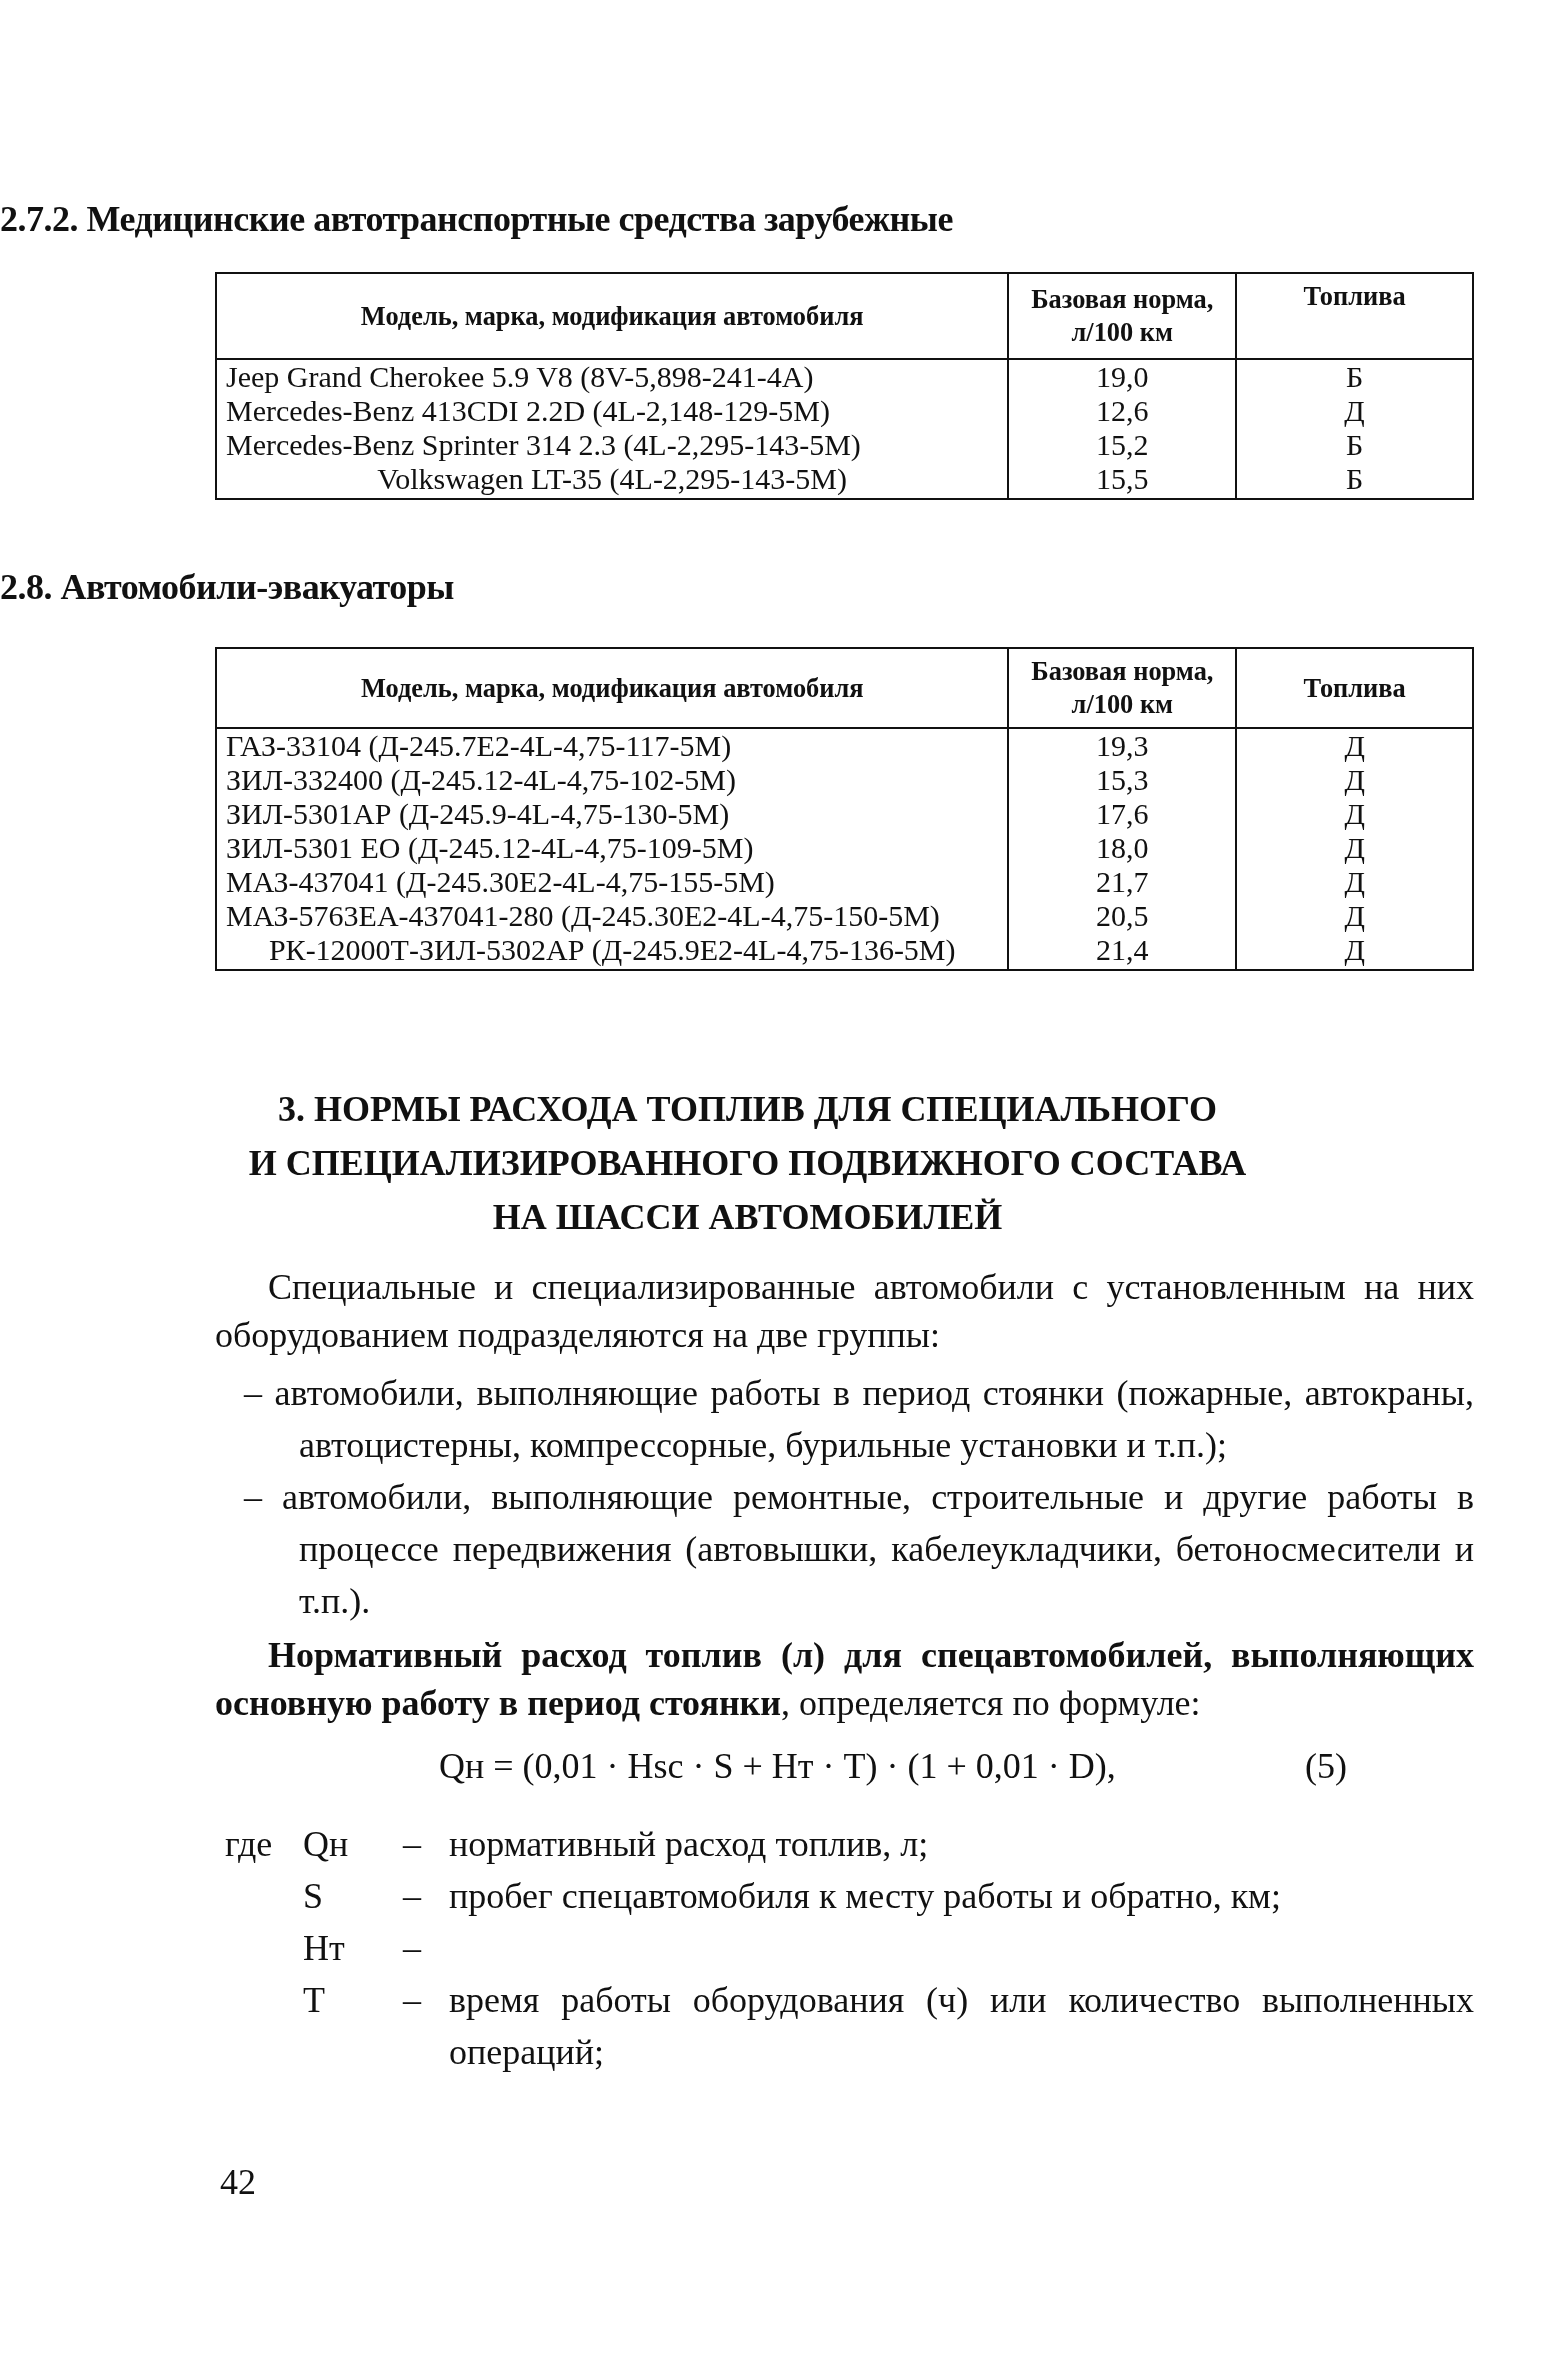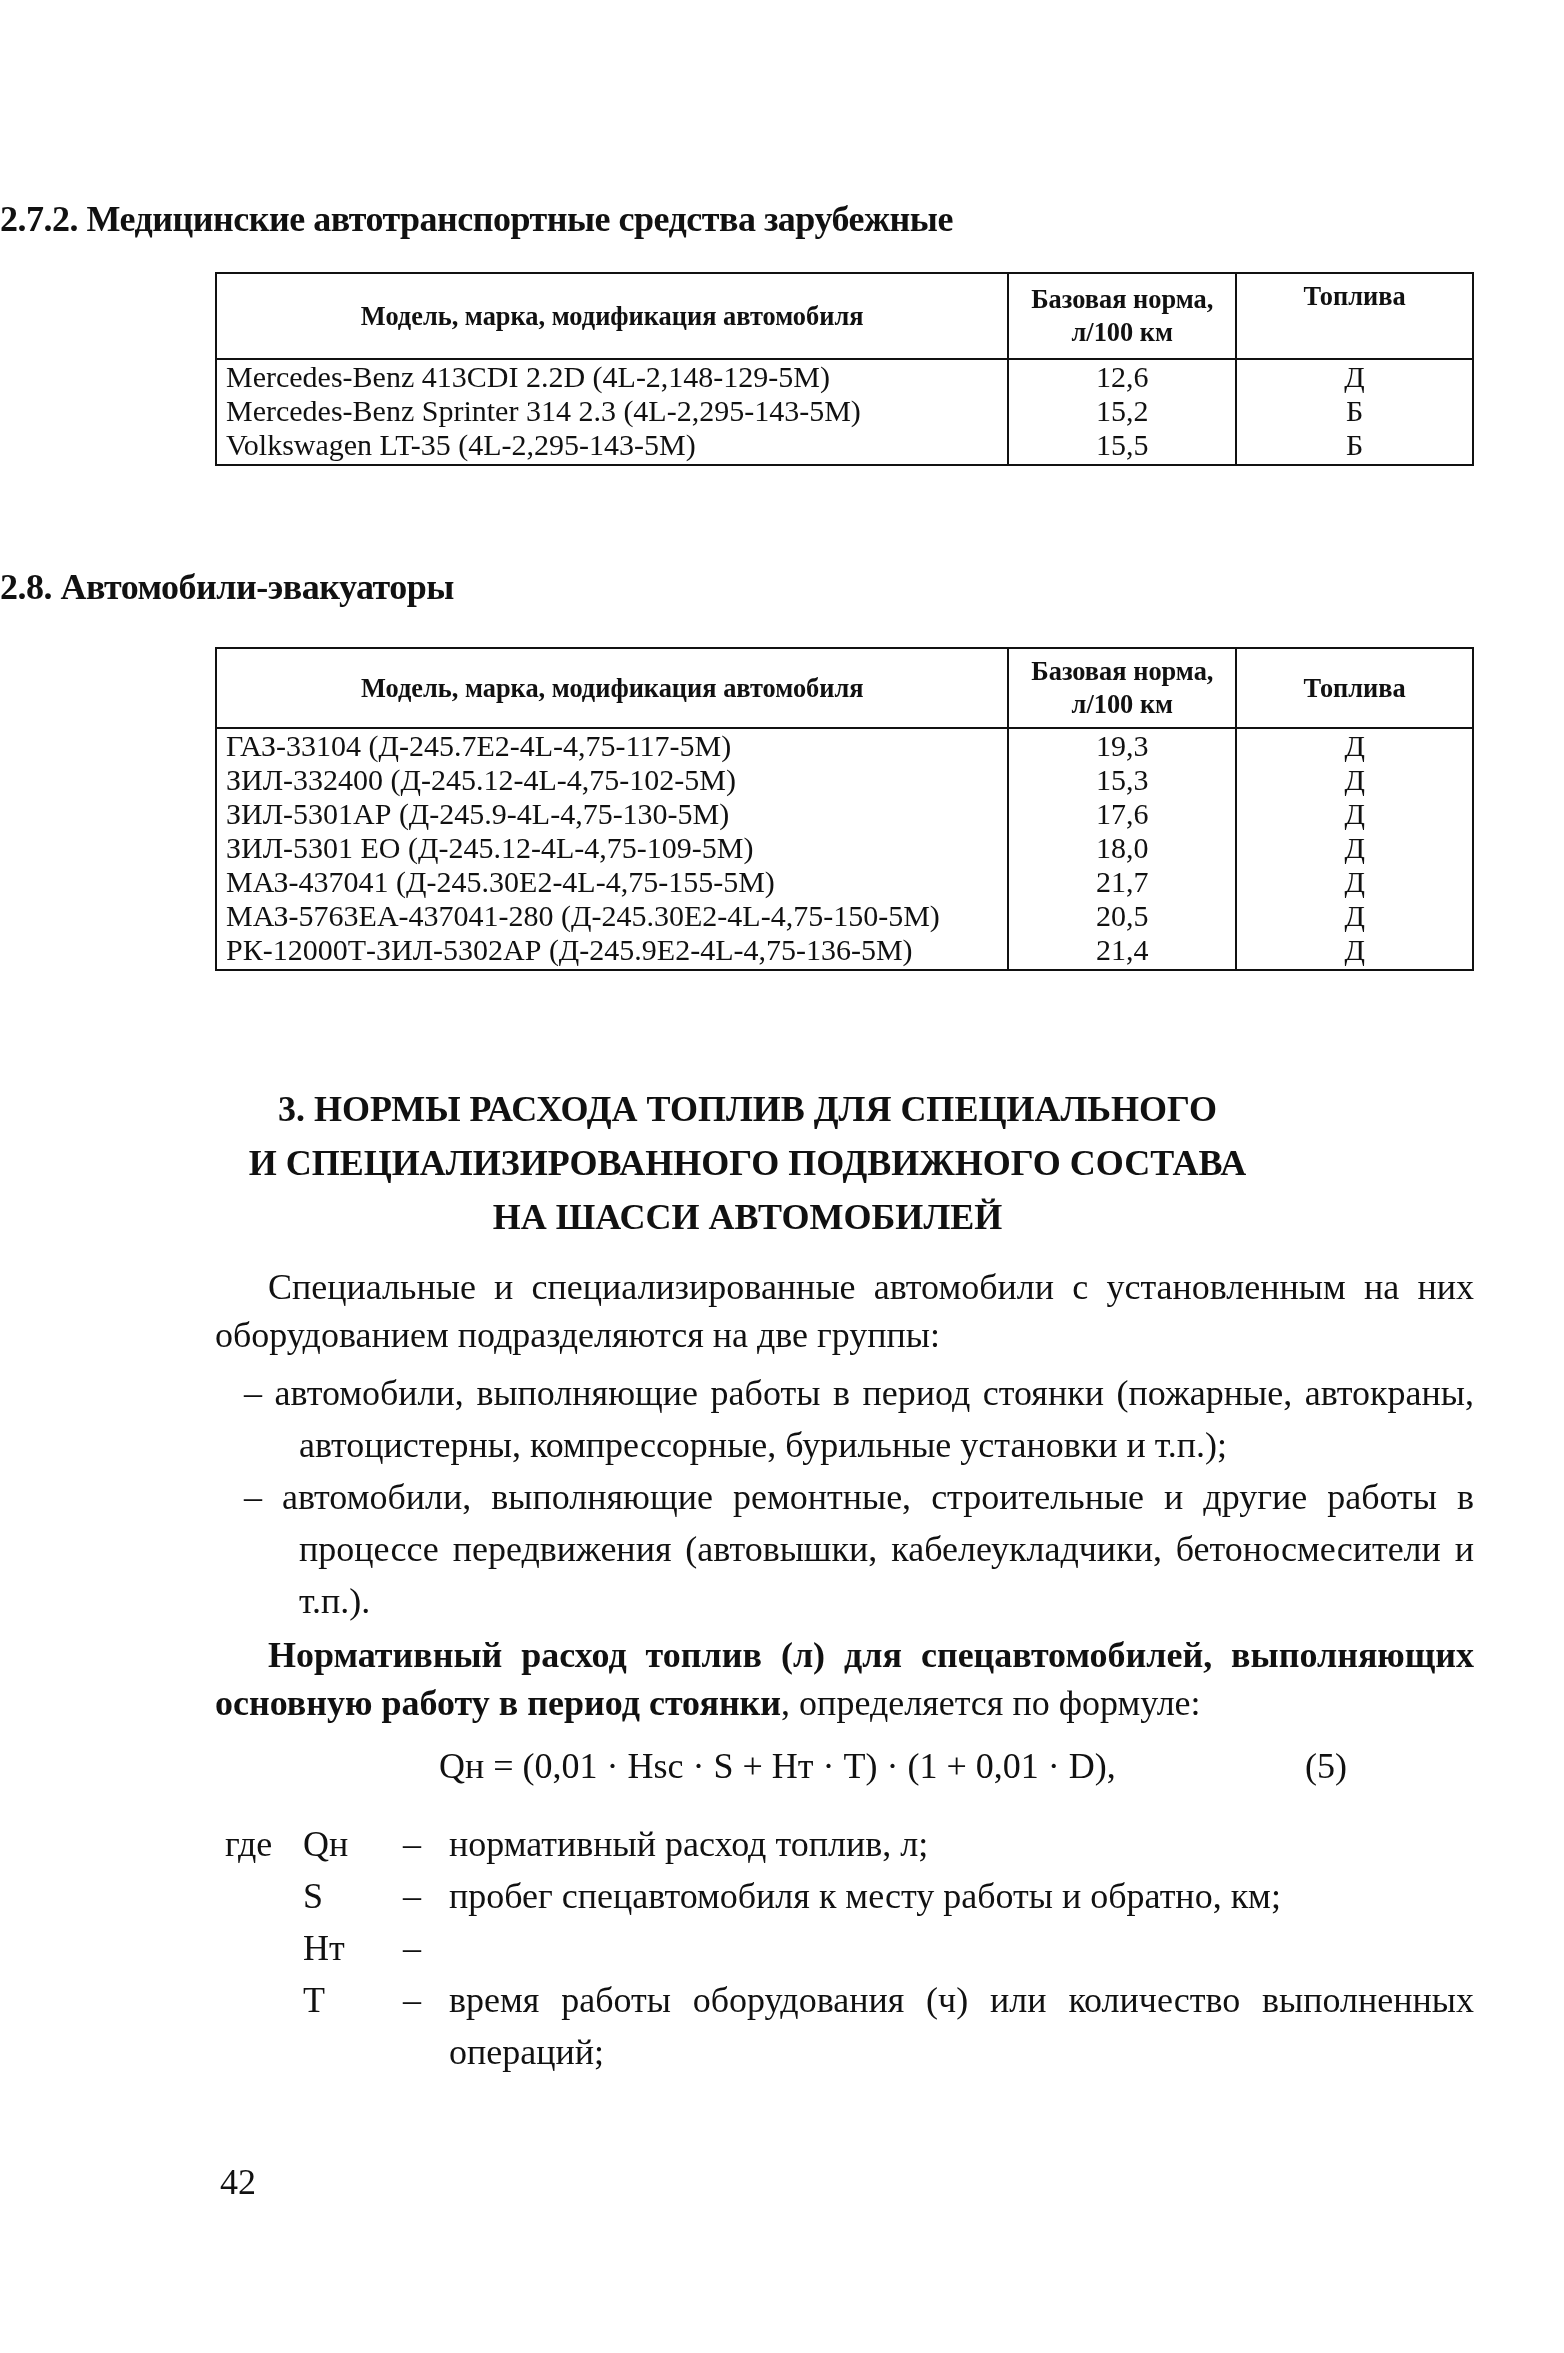--- a/index.html
+++ b/index.html
@@ -13,21 +13,21 @@
   }
   table.tbl {
     position: absolute; left: 215px; width: 1259px; border-collapse: collapse;
     font-size: 30px; line-height: 34px;
   }
   table.tbl th {
     font-weight: bold; font-size: 26.4px; line-height: 33px;
     border: 2.3px solid #111; vertical-align: middle; padding: 5.5px 3.6px;
   }
   table.tbl td { border-left: 2.3px solid #111; border-right: 2.3px solid #111; padding: 0 9px; }
-  table.tbl tr.last td { border-bottom: 2.3px solid #111; padding-bottom: 1.8px; }
+  table.tbl tr.last td { border-bottom: 2.3px solid #111; padding-bottom: 1.8px; text-align: center; }
   table.tbl td.c { text-align: center; }
   .col1 { width: 785px; } .col2 { width: 219px; } .col3 { width: 228px; }
   .h3 {
     position: absolute; left: 0; width: 1495px; text-align: center;
     font-weight: bold; font-size: 36px; line-height: 54px;
   }
   .para {
     position: absolute; left: 215px; width: 1259px; font-size: 36px; line-height: 48px;
     text-align: justify;
   }
@@ -51,20 +51,25 @@
 
 <table class="tbl" style="top:272px;">
   <thead>
     <tr>
       <th class="col1" style="height:73px;">Модель, марка, модификация автомобиля</th>
       <th class="col2">Базовая норма, л/100 км</th>
       <th class="col3" style="vertical-align:top;">Топлива</th>
     </tr>
   </thead>
   <tbody>
+    <tr>
+      <td>Jeep Grand Cherokee 5.9 V8 (8V-5,898-241-4A)</td>
+      <td class="c">19,0</td>
+      <td class="c">Б</td>
+    </tr>
     <tr>
       <td>Mercedes-Benz 413CDI 2.2D (4L-2,148-129-5M)</td>
       <td class="c">12,6</td>
       <td class="c">Д</td>
     </tr>
     <tr>
       <td>Mercedes-Benz Sprinter 314 2.3 (4L-2,295-143-5M)</td>
       <td class="c">15,2</td>
       <td class="c">Б</td>
     </tr>

